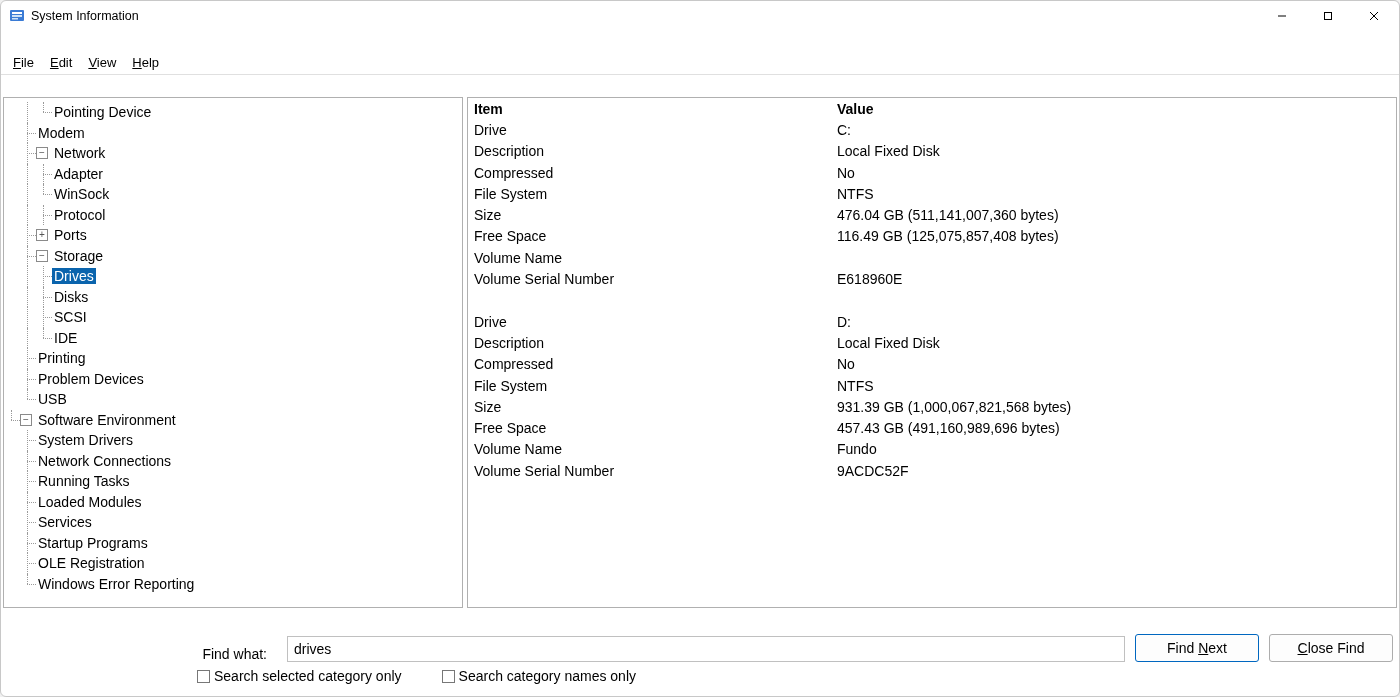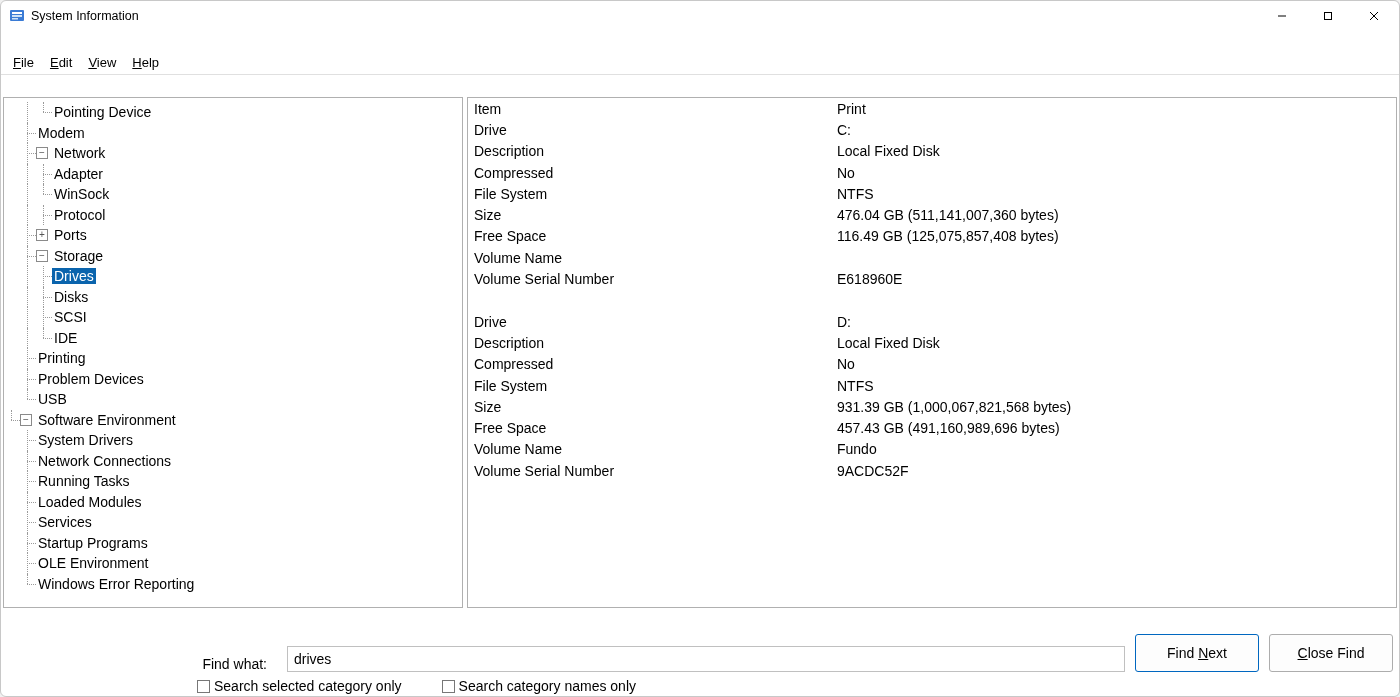--- a/index.html
+++ b/index.html
@@ -30,30 +30,30 @@
   .tree-label.selected { background:#0a64ad; color:#fff; }
   
   .lv { display:inline-block; width:16px; height:20.5px; position:relative; }
   .lv::before { content:""; position:absolute; left:7px; top:0; bottom:0; border-left:1px dotted #9a9a9a; }
   .lv.hz::after { content:""; position:absolute; left:7px; right:0; top:50%; border-top:1px dotted #9a9a9a; }
   .lv.end::before { bottom:50%; }
   .lv.none::before { border:none; }
   
   .kvtable { width:100%; font-size:14px; color:#000; }
   .kvhead, .kvrow { display:flex; height:21.3px; align-items:center; }
-  .kvhead { font-weight:400; }
+  .kvhead { font-weight:700; }
   .kcol { width:365px; padding-left:6px; }
   .vcol { flex:1; padding-left:4px; }
   .kvhead .kcol, .kvhead .vcol { color:#000; }
   
   .findbar { height:66px; padding:4px 6px 2px 6px; display:flex; flex-direction:column; gap:6px; border-top:0; }
   .findrow1 { display:flex; align-items:flex-end; gap:10px; }
   .findlabel { width:270px; text-align:right; font-size:14px; padding-right:10px;}
   .findinput { flex:1; height:26px; border:1px solid #c0c0c0; padding:2px 6px; font-size:14px; outline:none; }
-  .btn { height:38px; min-width:124px; border:1px solid #adadad; background:#fdfdfd; font-size:14px; padding:0 22px; border-radius:3px;}
+  .btn { height:28px; min-width:124px; border:1px solid #adadad; background:#fdfdfd; font-size:14px; padding:0 22px; border-radius:3px;}
   .btn.primary { border:1.5px solid #0067c0; }
   .findrow2 { display:flex; align-items:center; gap:40px; padding-left:190px; font-size:14px;}
   .chk { display:flex; align-items:center; gap:4px; }
   .chkbox { width:13px; height:13px; border:1px solid #777; background:#fff; }
   
   ::-webkit-scrollbar { width:16px; }
   ::-webkit-scrollbar-track { background:#f0f0f0; }
   ::-webkit-scrollbar-thumb { background:#c2c2c2; }
 </style>
 </head>
@@ -219,37 +219,37 @@
               <span class="tree-label">Services</span>
             </div>
           <div class="tree-row">
               <span class="lv none"></span>
               <span class="lv hz"></span>
               <span class="tree-label">Startup Programs</span>
             </div>
           <div class="tree-row">
               <span class="lv none"></span>
               <span class="lv hz"></span>
-              <span class="tree-label">OLE Environment</span>
+              <span class="tree-label">OLE Registration</span>
             </div>
           <div class="tree-row">
               <span class="lv none"></span>
               <span class="lv hz end"></span>
               <span class="tree-label">Windows Error Reporting</span>
             </div>
         </div>
       </div>
     </div>
 
     <div class="pane right">
       <div class="scrollwrap">
         <div class="kvtable">
           <div class="kvhead">
             <div class="kcol">Item</div>
-            <div class="vcol">Print</div>
+            <div class="vcol">Value</div>
           </div>
           <div id="kvbody">
               <div class="kvrow">
                 <div class="kcol">Drive</div>
                 <div class="vcol">C:</div>
               </div>
               <div class="kvrow">
                 <div class="kcol">Description</div>
                 <div class="vcol">Local Fixed Disk</div>
               </div>

